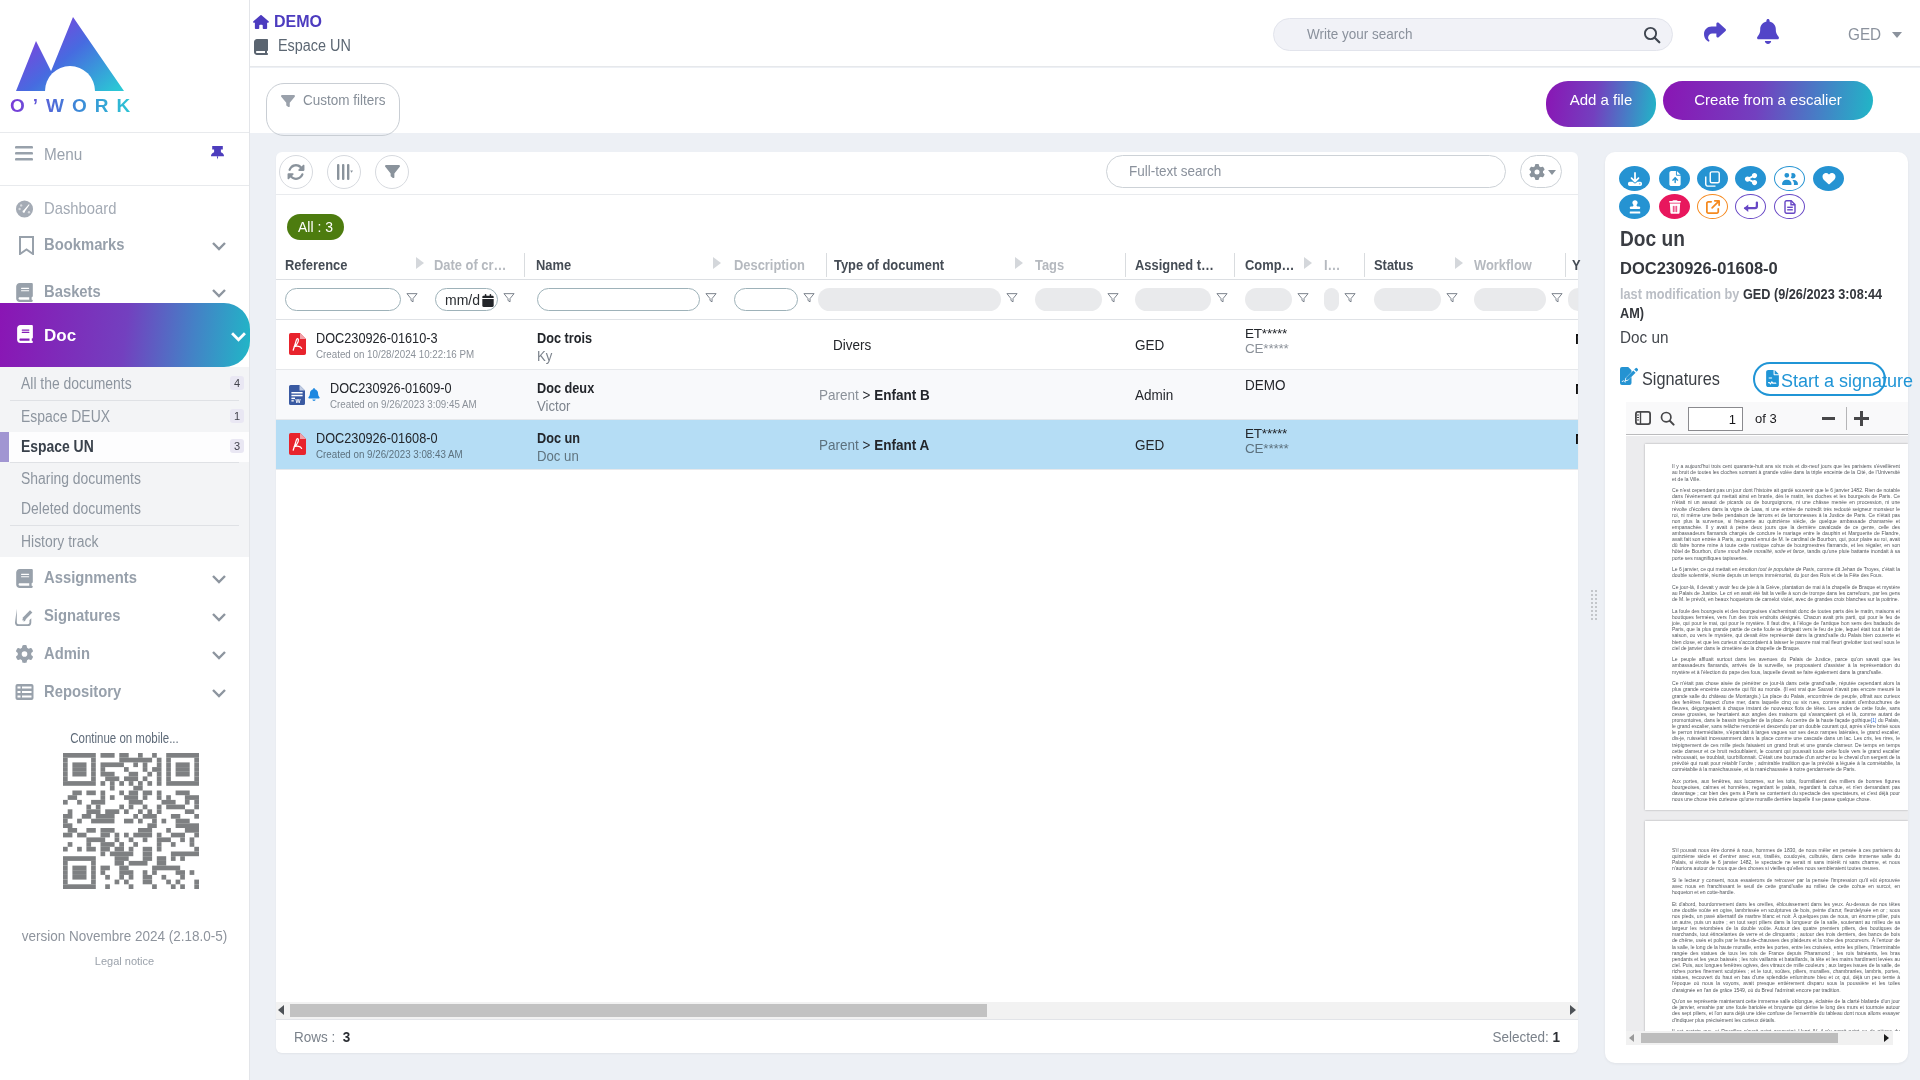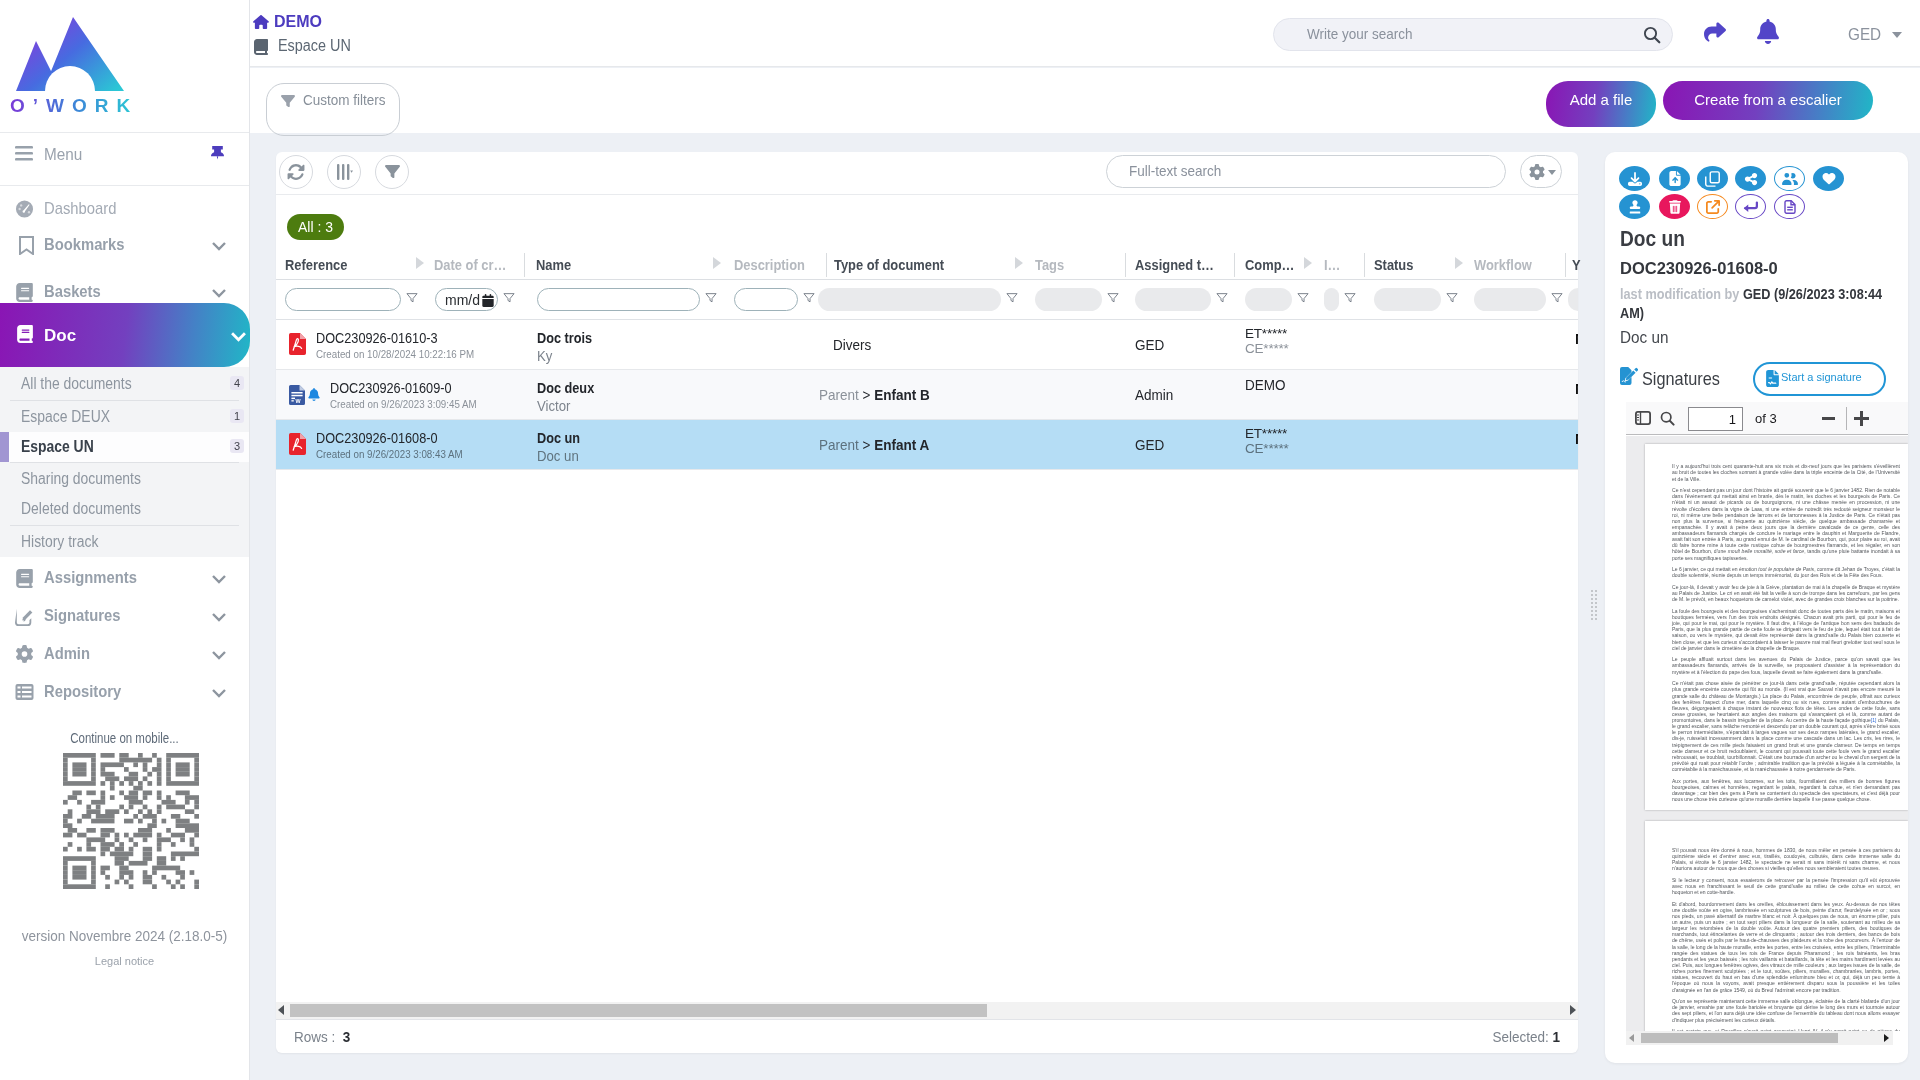--- a/index.html
+++ b/index.html
@@ -696,21 +696,21 @@
           <path d="M14.2 3.5 l1.3-1.3 a1.1 1.1 0 0 1 1.6 0 l.7.7 a1.1 1.1 0 0 1 0 1.6 L16.5 5.8 Z"></path>
         </g>
         <path d="M2 16 c.8-1.8 1.8-1.4 2.3-.6 .4.7 1 .8 1.8 0" stroke="#fff" stroke-width="0.9" fill="none"></path>
       </svg>
   </div>
   <div class="abs" style="left:37px; top:216px; font-size:18.5px; color:#3b3f45; transform:scaleX(0.88); transform-origin:0 50%; white-space:nowrap;">Signatures</div>
   <div class="abs" style="left:148px; top:210px; width:133px; height:34px; border:2px solid #2095d6; border-radius:17px;">
     <svg class="abs" style="left:11px; top:6px;" width="13" height="17" viewBox="0 0 384 512">
         <path fill="#2095d6" d="M64 0C28.7 0 0 28.7 0 64V448c0 35.3 28.7 64 64 64H320c35.3 0 64-28.7 64-64V160H256c-17.7 0-32-14.3-32-32V0H64zM256 0V128H384L256 0zM88 224h80c8.8 0 16 7.2 16 16s-7.2 16-16 16H88c-8.8 0-16-7.2-16-16s7.2-16 16-16zm208 160c8.8 0 16 7.2 16 16s-7.2 16-16 16h-96c-4.6 0-9-2-12-5.5l-19-22.2-23.6 41.2c-2.7 4.7-7.5 7.8-12.9 8.4s-10.7-1.6-14.3-5.6L92.8 396.1c-3-3.4-8.4-3.4-11.5-.1-6 6.4-16.2 6.8-22.6.7s-6.8-16.2-.7-22.6c15.8-16.8 42.7-16.5 58.1 .8l15.5 17.4 26.5-46.4c2.6-4.5 7.2-7.5 12.3-8s10.3 1.5 13.6 5.5l26.4 30.6H296z"></path>
       </svg>
-    <div class="abs" style="left:26px; top:7px; font-size:11px; color:#2095d6; white-space:nowrap;">Start a signature</div>
+    <div class="abs" style="left:26px; top:7px; font-size:18px; color:#2095d6; white-space:nowrap;">Start a signature</div>
   </div>
 
   <div class="abs" style="left:21px; top:250px; width:282px; height:643px; overflow:hidden;">
 
     <div class="abs" style="left:0; top:0; width:282px; height:33px; background:#f9f9fa; border-bottom:1px solid #bbbbbd;">
       <svg class="abs" style="left:9px; top:9px;" width="16" height="14" viewBox="0 0 16 14">
           <rect x="0.9" y="0.9" width="14.2" height="12.2" rx="2" fill="none" stroke="#474749" stroke-width="1.8"></rect>
           <line x1="5.5" y1="1" x2="5.5" y2="13" stroke="#474749" stroke-width="1.4"></line>
           <line x1="2" y1="4" x2="4" y2="4" stroke="#474749" stroke-width="1.2"></line>
           <line x1="2" y1="6.5" x2="4" y2="6.5" stroke="#474749" stroke-width="1.2"></line>

